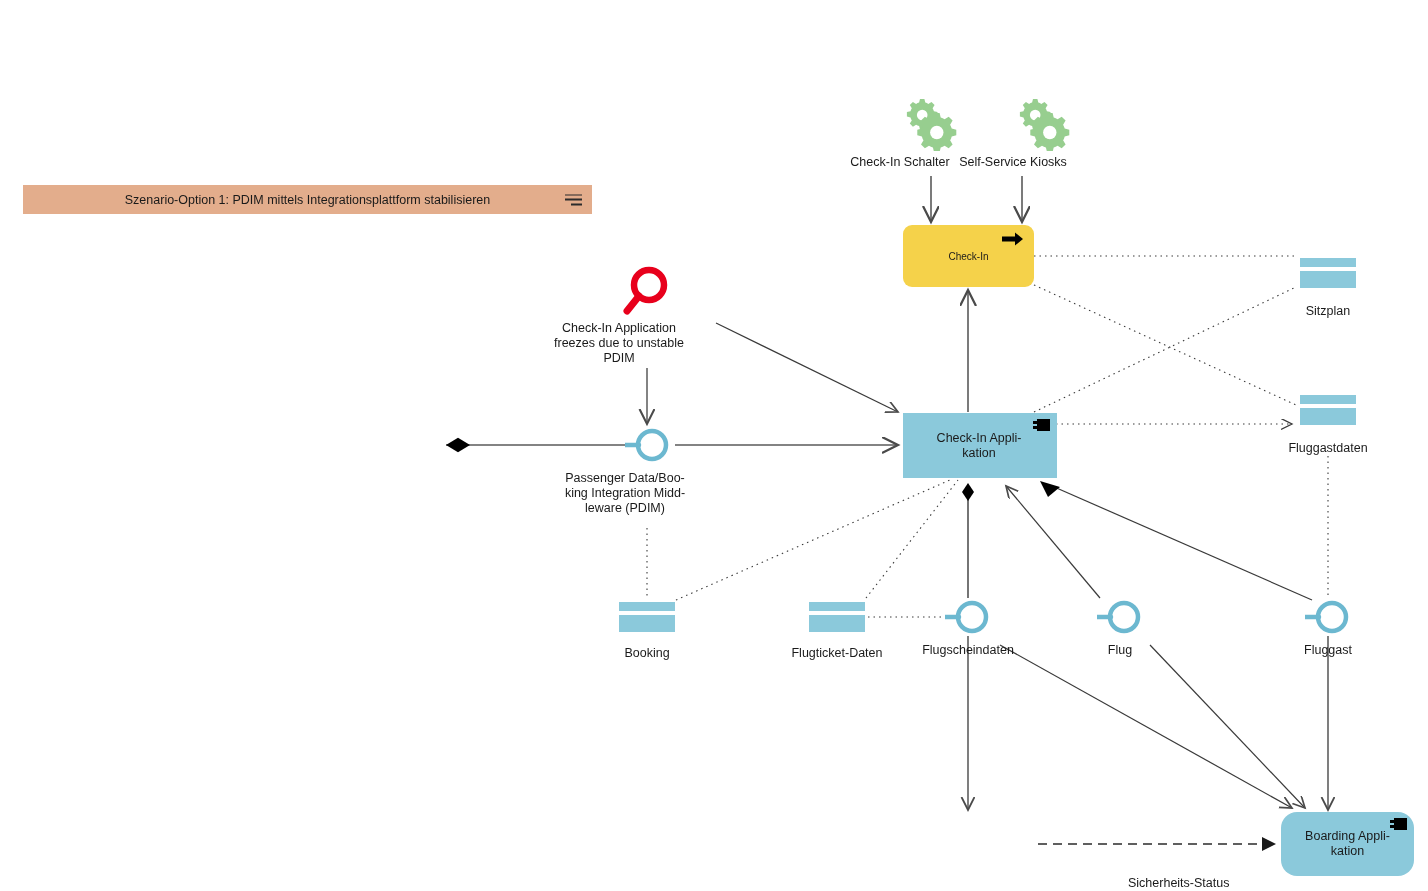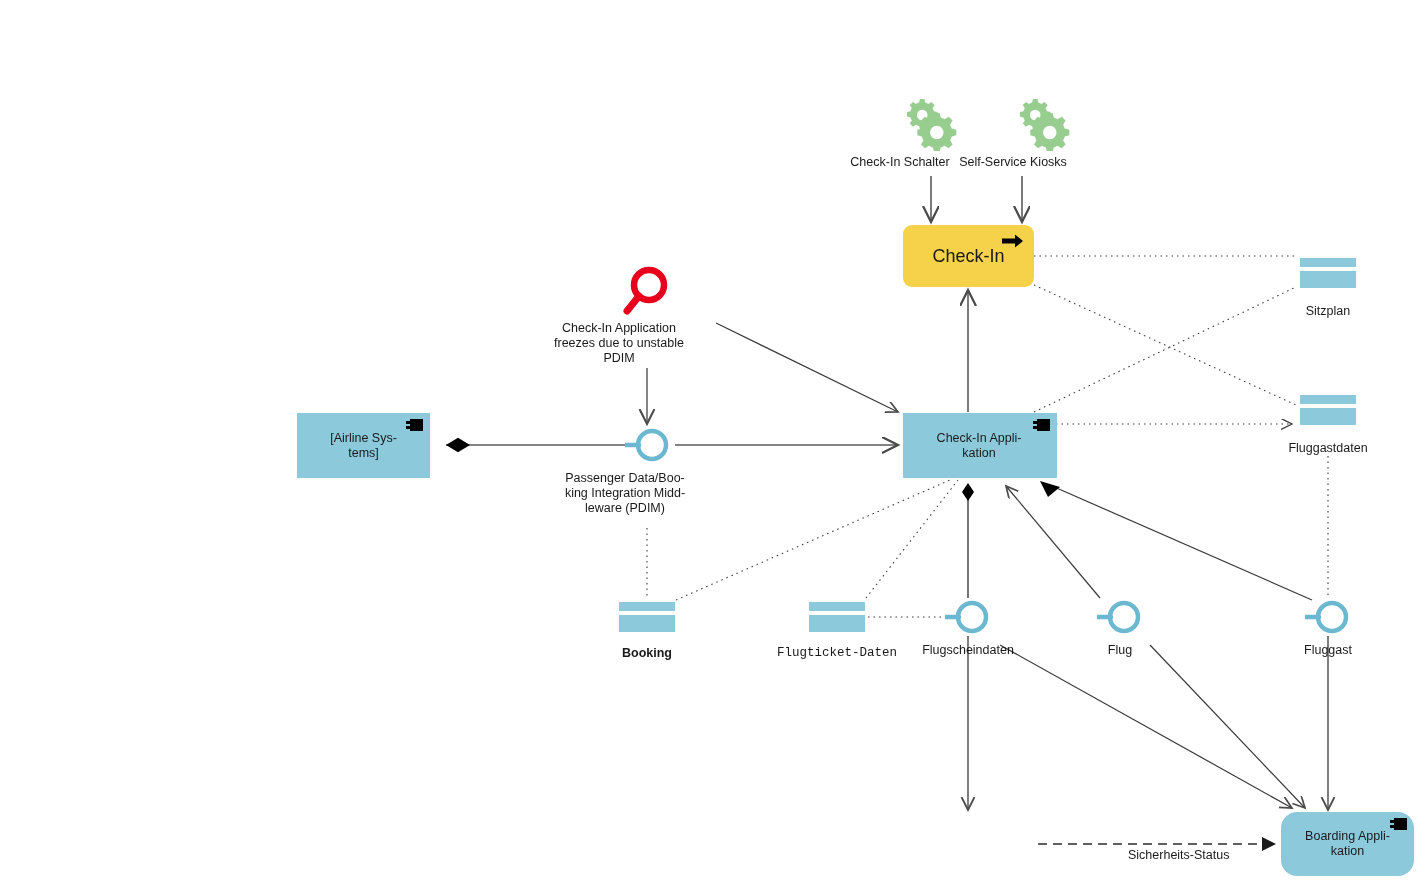--- a/index.html
+++ b/index.html
@@ -44,21 +44,21 @@
   .comp-icon{position:absolute;right:7px;top:6px;width:17px;height:12px;}
   .comp-icon .body{position:absolute;right:0;top:0;width:13px;height:12px;background:#000;}
   .comp-icon .tab{position:absolute;left:0;width:7px;height:2.5px;background:#000;}
   .comp-icon .tab.t1{top:2px;}
   .comp-icon .tab.t2{top:7px;}
 
   
   .process{
     position:absolute;background:#f5d24a;border-radius:9px;
     display:flex;align-items:center;justify-content:center;
-    font-size:18px;color:#1a1a1a;
+    font-size:10px;color:#1a1a1a;
   }
   .proc-arrow{position:absolute;right:10px;top:7px;width:22px;height:14px;}
 
   
   .dataobj{position:absolute;width:56px;height:30px;}
   .dataobj .strip{position:absolute;left:0;width:56px;background:#8bc9db;}
   .dataobj .strip.top{top:0;height:9px;}
   .dataobj .strip.bot{top:13px;height:17px;}
 
   
@@ -150,20 +150,28 @@
     <line x1="1328" y1="636" x2="1328" y2="810" stroke="#3a3a3a" stroke-width="1.3" marker-end="url(#arrOpen)"></line>
     
     <line x1="1000" y1="645" x2="1292" y2="808" stroke="#3a3a3a" stroke-width="1.2" marker-end="url(#arrOpen)"></line>
     
     <line x1="1150" y1="645" x2="1305" y2="808" stroke="#3a3a3a" stroke-width="1.2" marker-end="url(#arrOpen)"></line>
 
      Boarding Application --&gt;
     <line x1="1038" y1="844" x2="1276" y2="844" stroke="#2b2b2b" stroke-width="1.6" stroke-dasharray="9,6" marker-end="url(#arrSolid)"></line>
   </svg>
 
+  <div class="scenario-bar">
+    <span class="bar-label">Szenario-Option 1: PDIM mittels Integrationsplattform stabilisieren</span>
+    <span class="bar-icon">
+        <i></i>
+        <i></i>
+        <i></i>
+      </span>
+  </div>
 
   <div class="node" style="left:900px;top:95px;">
     <div class="gears">
       <svg width="62" height="56" viewBox="0 0 62 56">
         <g fill="#97ce8f">
           <path d="M20,4 l4.4,0 l0.9,3.6 a10,10 0 0 1 3,1.3 l3.2,-2 l3.1,3.1 l-2,3.2 a10,10 0 0 1 1.3,3 l3.6,0.9 l0,4.4 l-3.6,0.9 a10,10 0 0 1 -1.3,3 l2,3.2 l-3.1,3.1 l-3.2,-2 a10,10 0 0 1 -3,1.3 l-0.9,3.6 l-4.4,0 l-0.9,-3.6 a10,10 0 0 1 -3,-1.3 l-3.2,2 l-3.1,-3.1 l2,-3.2 a10,10 0 0 1 -1.3,-3 l-3.6,-0.9 l0,-4.4 l3.6,-0.9 a10,10 0 0 1 1.3,-3 l-2,-3.2 l3.1,-3.1 l3.2,2 a10,10 0 0 1 3,-1.3 z"></path>
           <circle cx="22.2" cy="20.1" r="5.3" fill="#ffffff"></circle>
           <path d="M34,18 l5.6,0 l1.1,4.6 a12.6,12.6 0 0 1 3.9,1.6 l4.1,-2.5 l3.9,3.9 l-2.5,4.1 a12.6,12.6 0 0 1 1.6,3.9 l4.6,1.1 l0,5.6 l-4.6,1.1 a12.6,12.6 0 0 1 -1.6,3.9 l2.5,4.1 l-3.9,3.9 l-4.1,-2.5 a12.6,12.6 0 0 1 -3.9,1.6 l-1.1,4.6 l-5.6,0 l-1.1,-4.6 a12.6,12.6 0 0 1 -3.9,-1.6 l-4.1,2.5 l-3.9,-3.9 l2.5,-4.1 a12.6,12.6 0 0 1 -1.6,-3.9 l-4.6,-1.1 l0,-5.6 l4.6,-1.1 a12.6,12.6 0 0 1 1.6,-3.9 l-2.5,-4.1 l3.9,-3.9 l4.1,2.5 a12.6,12.6 0 0 1 3.9,-1.6 z"></path>
           <circle cx="36.8" cy="37.5" r="6.7" fill="#ffffff"></circle>
         </g>
@@ -202,128 +210,117 @@
         <line x1="20" y1="31" x2="8" y2="46" stroke="#e8001c" stroke-width="7" stroke-linecap="round"></line>
       </svg>
     </div>
     <div class="node-label" style="top:56px;width:230px;">
       <div>Check-In Application</div>
       <div>freezes due to unstable</div>
       <div>PDIM</div>
     </div>
   </div>
 
-  <div class="component" style="left:297px;top:413px;width:133px;height:65px;">
+
+  <div class="node" style="left:625px;top:427px;">
+    <div class="iface">
+      <svg width="48" height="36" viewBox="0 0 48 36">
+        <line x1="0" y1="18" x2="14" y2="18" stroke="#6cb8d0" stroke-width="4.5" stroke-linecap="round"></line>
+        <circle cx="27" cy="18" r="14" fill="none" stroke="#6cb8d0" stroke-width="4.5"></circle>
+      </svg>
+    </div>
+    <div class="node-label" style="top:44px;width:240px;text-align:center;">
+      <div>Passenger Data/Boo-</div>
+      <div>king Integration Midd-</div>
+      <div>leware (PDIM)</div>
+    </div>
+  </div>
+
+  <div class="component" style="left:903px;top:413px;width:154px;height:65px;padding-left:8px;">
     <div>
-      <div>[Airline Sys-</div>
-      <div>tems]</div>
+      <div>Check-In Appli-</div>
+      <div>kation</div>
     </div>
     <span class="comp-icon">
       <span class="body"></span>
         <span class="tab t1"></span>
         <span class="tab t2"></span>
     </span>
   </div>
 
-  <div class="node" style="left:625px;top:427px;">
+  <div class="node" style="left:1300px;top:258px;">
+    <div class="dataobj">
+      <span class="strip top"></span>
+        <span class="strip bot"></span>
+    </div>
+    <div class="node-label" style="left:28px;top:46px;width:160px;">Sitzplan</div>
+  </div>
+
+  <div class="node" style="left:1300px;top:395px;">
+    <div class="dataobj">
+      <span class="strip top"></span>
+        <span class="strip bot"></span>
+    </div>
+    <div class="node-label" style="left:28px;top:46px;width:180px;">Fluggastdaten</div>
+  </div>
+
+  <div class="node" style="left:619px;top:602px;">
+    <div class="dataobj">
+      <span class="strip top"></span>
+        <span class="strip bot"></span>
+    </div>
+    <div class="node-label" style="left:28px;top:44px;width:150px;">Booking</div>
+  </div>
+
+  <div class="node" style="left:809px;top:602px;">
+    <div class="dataobj">
+      <span class="strip top"></span>
+        <span class="strip bot"></span>
+    </div>
+    <div class="node-label" style="left:28px;top:44px;width:180px;">Flugticket-Daten</div>
+  </div>
+
+  <div class="node" style="left:945px;top:599px;">
     <div class="iface">
       <svg width="48" height="36" viewBox="0 0 48 36">
         <line x1="0" y1="18" x2="14" y2="18" stroke="#6cb8d0" stroke-width="4.5" stroke-linecap="round"></line>
         <circle cx="27" cy="18" r="14" fill="none" stroke="#6cb8d0" stroke-width="4.5"></circle>
       </svg>
     </div>
-    <div class="node-label" style="top:44px;width:240px;text-align:center;">
-      <div>Passenger Data/Boo-</div>
-      <div>king Integration Midd-</div>
-      <div>leware (PDIM)</div>
-    </div>
-  </div>
-
-  <div class="component" style="left:903px;top:413px;width:154px;height:65px;padding-left:8px;">
+    <div class="node-label" style="left:23px;top:44px;width:190px;">Flugscheindaten</div>
+  </div>
+
+  <div class="node" style="left:1097px;top:599px;">
+    <div class="iface">
+      <svg width="48" height="36" viewBox="0 0 48 36">
+        <line x1="0" y1="18" x2="14" y2="18" stroke="#6cb8d0" stroke-width="4.5" stroke-linecap="round"></line>
+        <circle cx="27" cy="18" r="14" fill="none" stroke="#6cb8d0" stroke-width="4.5"></circle>
+      </svg>
+    </div>
+    <div class="node-label" style="left:23px;top:44px;width:120px;">Flug</div>
+  </div>
+
+  <div class="node" style="left:1305px;top:599px;">
+    <div class="iface">
+      <svg width="48" height="36" viewBox="0 0 48 36">
+        <line x1="0" y1="18" x2="14" y2="18" stroke="#6cb8d0" stroke-width="4.5" stroke-linecap="round"></line>
+        <circle cx="27" cy="18" r="14" fill="none" stroke="#6cb8d0" stroke-width="4.5"></circle>
+      </svg>
+    </div>
+    <div class="node-label" style="left:23px;top:44px;width:150px;">Fluggast</div>
+  </div>
+
+
+  <div class="component" style="left:1281px;top:812px;width:133px;height:64px;border-radius:16px;">
     <div>
-      <div>Check-In Appli-</div>
+      <div>Boarding Appli-</div>
       <div>kation</div>
     </div>
     <span class="comp-icon">
       <span class="body"></span>
         <span class="tab t1"></span>
         <span class="tab t2"></span>
     </span>
   </div>
 
-  <div class="node" style="left:1300px;top:258px;">
-    <div class="dataobj">
-      <span class="strip top"></span>
-        <span class="strip bot"></span>
-    </div>
-    <div class="node-label" style="left:28px;top:46px;width:160px;">Sitzplan</div>
-  </div>
-
-  <div class="node" style="left:1300px;top:395px;">
-    <div class="dataobj">
-      <span class="strip top"></span>
-        <span class="strip bot"></span>
-    </div>
-    <div class="node-label" style="left:28px;top:46px;width:180px;">Fluggastdaten</div>
-  </div>
-
-  <div class="node" style="left:619px;top:602px;">
-    <div class="dataobj">
-      <span class="strip top"></span>
-        <span class="strip bot"></span>
-    </div>
-    <div class="node-label" style="left:28px;top:44px;width:150px;font-weight:bold;">Booking</div>
-  </div>
-
-  <div class="node" style="left:809px;top:602px;">
-    <div class="dataobj">
-      <span class="strip top"></span>
-        <span class="strip bot"></span>
-    </div>
-    <div class="node-label" style="left:28px;top:44px;width:180px;font-family:Liberation Mono, monospace;">Flugticket-Daten</div>
-  </div>
-
-  <div class="node" style="left:945px;top:599px;">
-    <div class="iface">
-      <svg width="48" height="36" viewBox="0 0 48 36">
-        <line x1="0" y1="18" x2="14" y2="18" stroke="#6cb8d0" stroke-width="4.5" stroke-linecap="round"></line>
-        <circle cx="27" cy="18" r="14" fill="none" stroke="#6cb8d0" stroke-width="4.5"></circle>
-      </svg>
-    </div>
-    <div class="node-label" style="left:23px;top:44px;width:190px;">Flugscheindaten</div>
-  </div>
-
-  <div class="node" style="left:1097px;top:599px;">
-    <div class="iface">
-      <svg width="48" height="36" viewBox="0 0 48 36">
-        <line x1="0" y1="18" x2="14" y2="18" stroke="#6cb8d0" stroke-width="4.5" stroke-linecap="round"></line>
-        <circle cx="27" cy="18" r="14" fill="none" stroke="#6cb8d0" stroke-width="4.5"></circle>
-      </svg>
-    </div>
-    <div class="node-label" style="left:23px;top:44px;width:120px;">Flug</div>
-  </div>
-
-  <div class="node" style="left:1305px;top:599px;">
-    <div class="iface">
-      <svg width="48" height="36" viewBox="0 0 48 36">
-        <line x1="0" y1="18" x2="14" y2="18" stroke="#6cb8d0" stroke-width="4.5" stroke-linecap="round"></line>
-        <circle cx="27" cy="18" r="14" fill="none" stroke="#6cb8d0" stroke-width="4.5"></circle>
-      </svg>
-    </div>
-    <div class="node-label" style="left:23px;top:44px;width:150px;">Fluggast</div>
-  </div>
-
-
-  <div class="component" style="left:1281px;top:812px;width:133px;height:64px;border-radius:16px;">
-    <div>
-      <div>Boarding Appli-</div>
-      <div>kation</div>
-    </div>
-    <span class="comp-icon">
-      <span class="body"></span>
-        <span class="tab t1"></span>
-        <span class="tab t2"></span>
-    </span>
-  </div>
-
-  <div class="edge-label" style="left:1128px;top:848px;">Sicherheits-Status</div>
+  <div class="edge-label" style="left:1128px;top:876px;">Sicherheits-Status</div>
 
 </div>
 
 </body></html>

